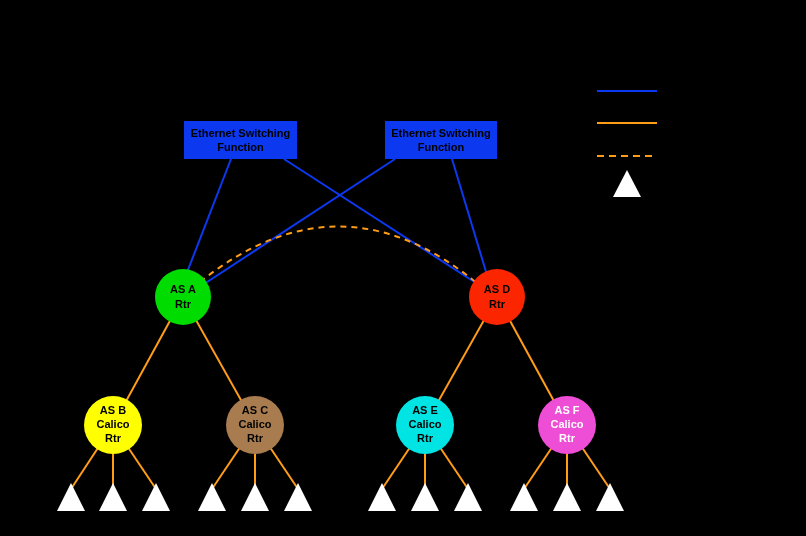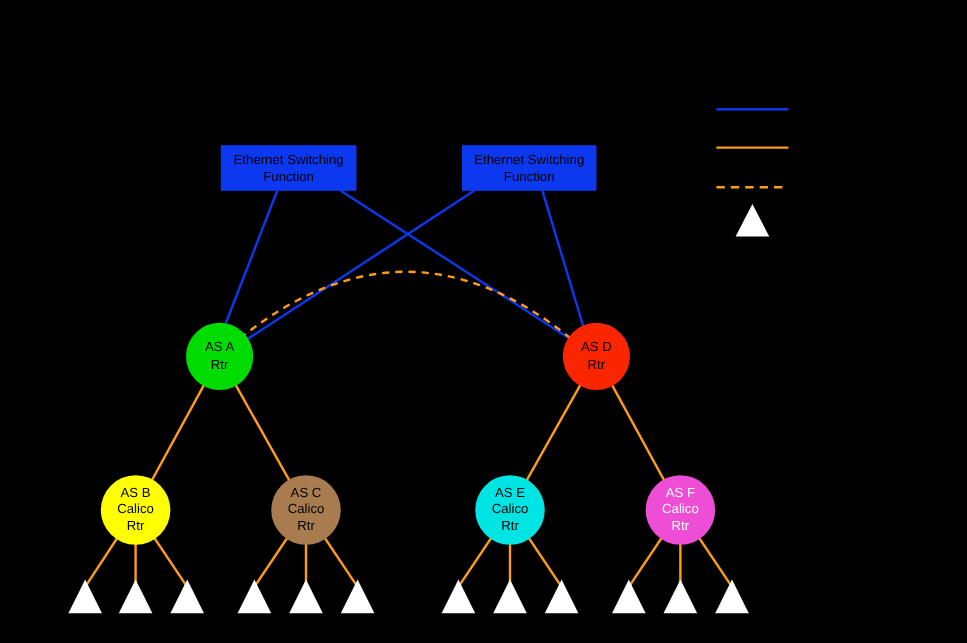--- a/index.html
+++ b/index.html
@@ -9,20 +9,21 @@
     width: 806px;
     height: 536px;
     overflow: hidden;
     font-family: "Liberation Sans", sans-serif;
   }
   #stage {
     position: relative;
     width: 806px;
     height: 536px;
     background: #000000;
+    font-weight: bold;
   }
   svg text {
     font-family: "Liberation Sans", sans-serif;
   }
 </style>
 </head>
 <body>
 
 <div id="stage"><svg width="806" height="536" viewBox="0 0 806 536" style="background: rgb(0, 0, 0);">
       <line x1="231" y1="159" x2="186" y2="275" stroke="#0C38EF" stroke-width="2"></line>

